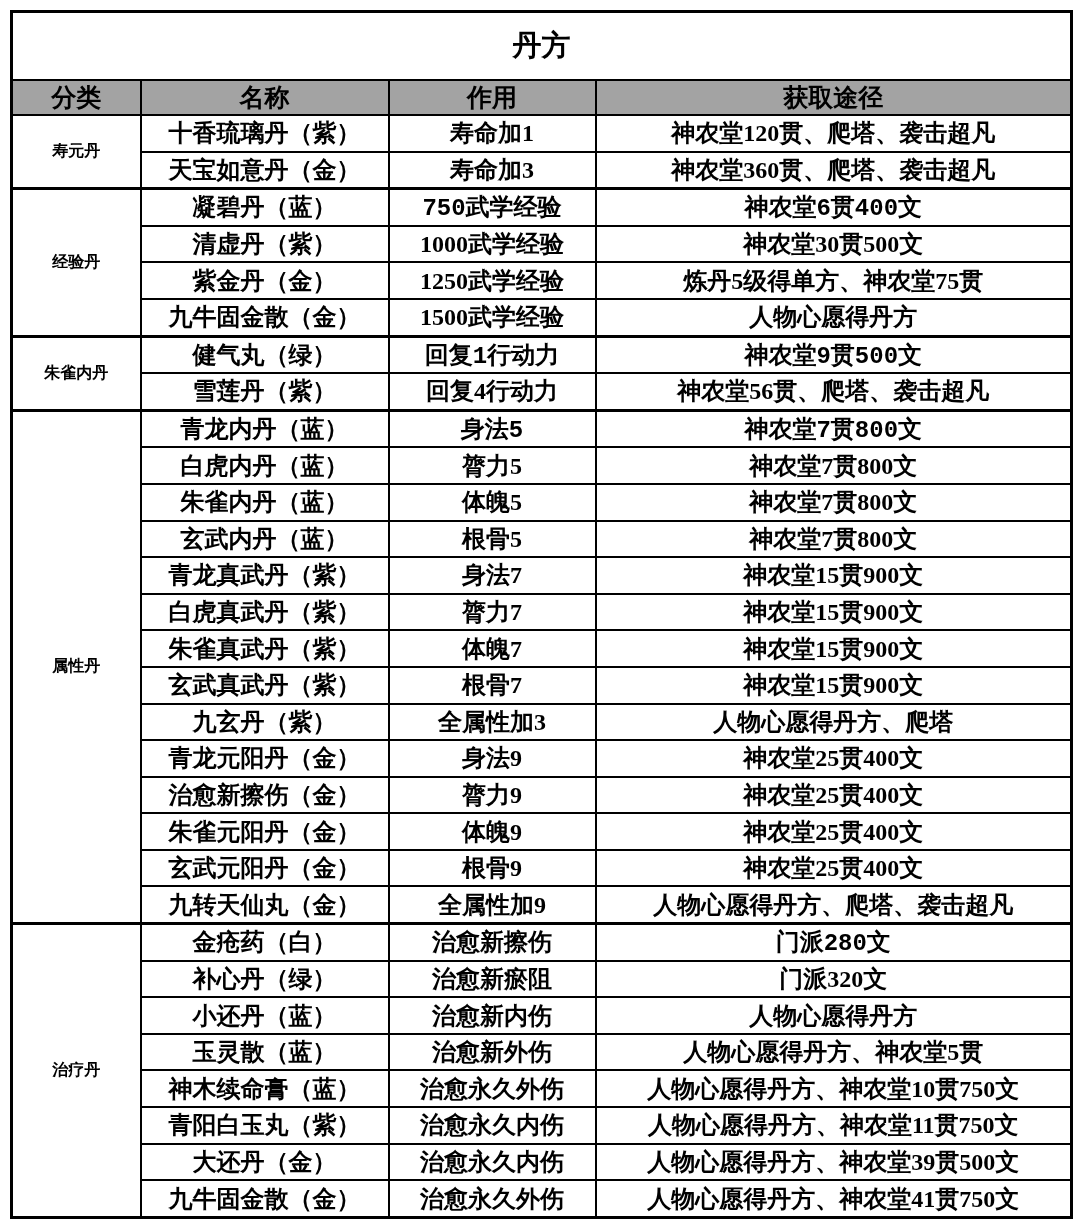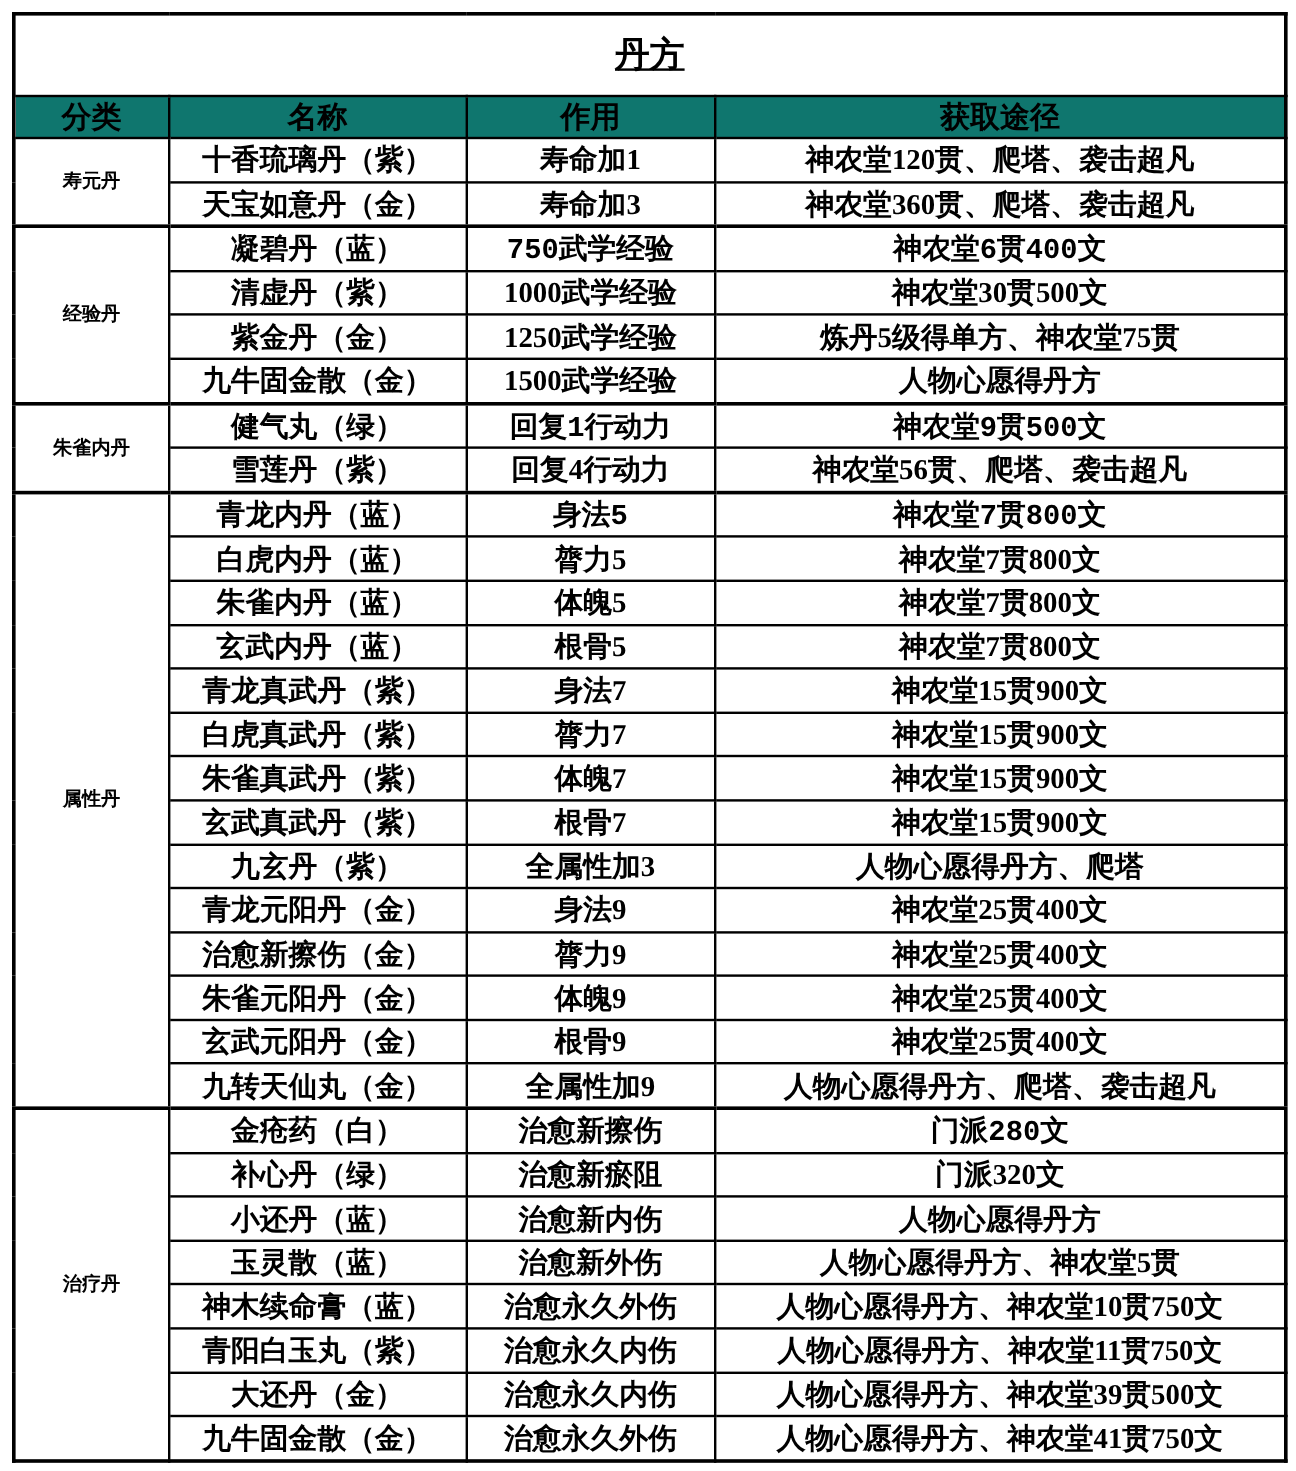--- a/index.html
+++ b/index.html
@@ -36,26 +36,25 @@
     padding: 0 2px;
     font-weight: bold;
     overflow: hidden;
     white-space: nowrap;
   }
   .title-cell {
     height: 66px;
     font-size: 29px;
     background: #ffffff;
     border-bottom: 2px solid #000000;
-    text-decoration: underline;
   }
   thead th.col-header {
     height: 30px;
     font-size: 25px;
-    background: #0f766e;
+    background: #a3a3a3;
   }
   tbody td {
     height: 34.6px;
     font-size: 24px;
     background: #ffffff;
   }
   tbody td.cat-cell {
     font-size: 16px;
   }
   tr.group-start > td {

